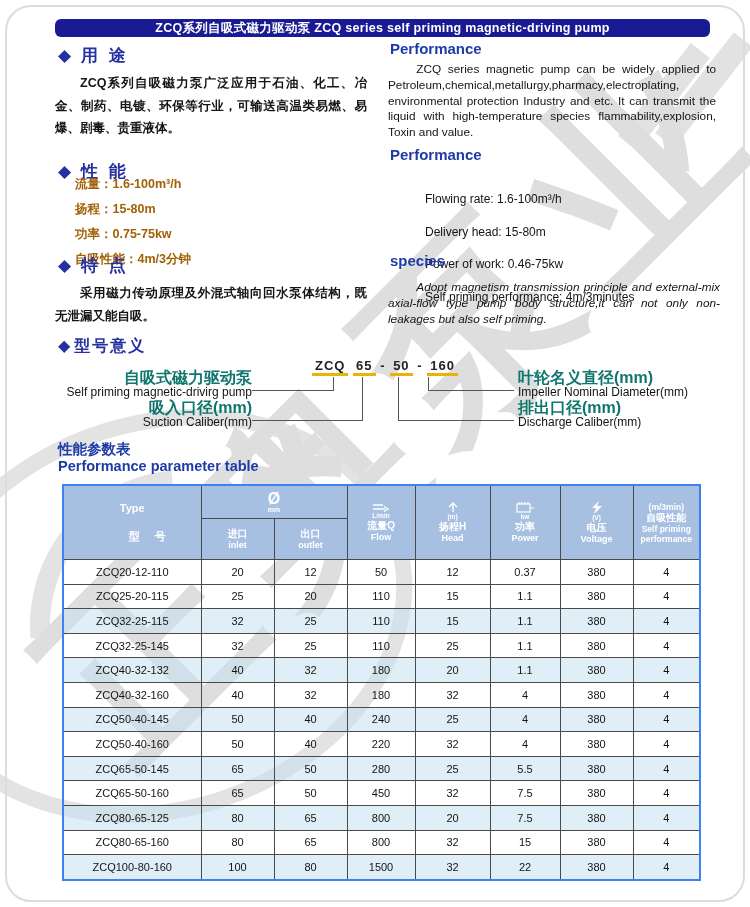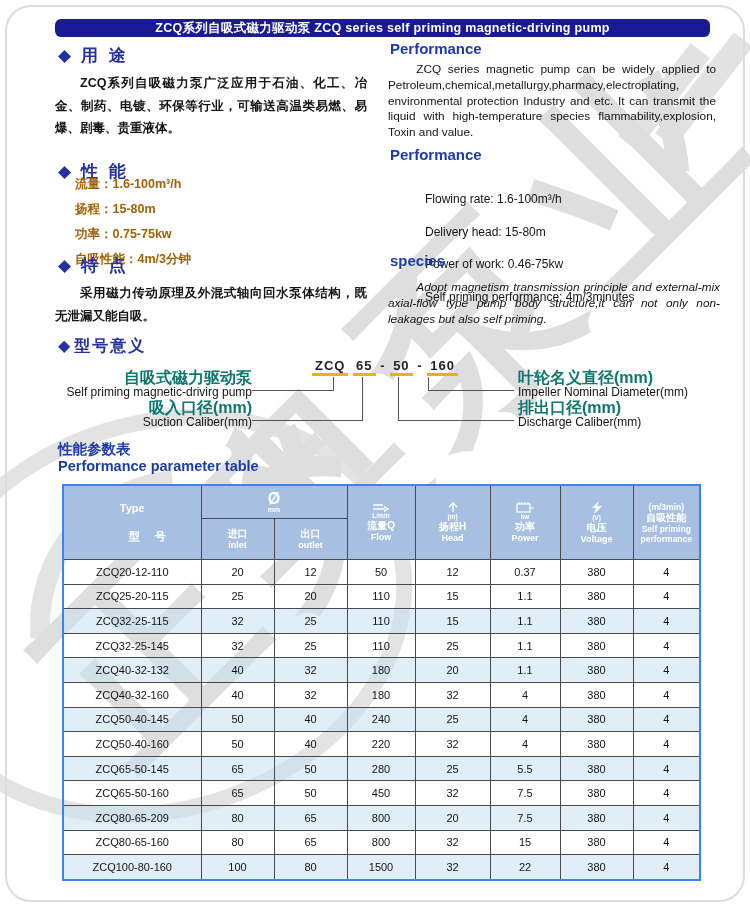--- a/index.html
+++ b/index.html
@@ -317,21 +317,21 @@
         <td>ZCQ65-50-160</td>
         <td>65</td>
         <td>50</td>
         <td>450</td>
         <td>32</td>
         <td>7.5</td>
         <td>380</td>
         <td>4</td>
       </tr>
       <tr>
-        <td>ZCQ80-65-209</td>
+        <td>ZCQ80-65-125</td>
         <td>80</td>
         <td>65</td>
         <td>800</td>
         <td>20</td>
         <td>7.5</td>
         <td>380</td>
         <td>4</td>
       </tr>
       <tr>
         <td>ZCQ80-65-160</td>

